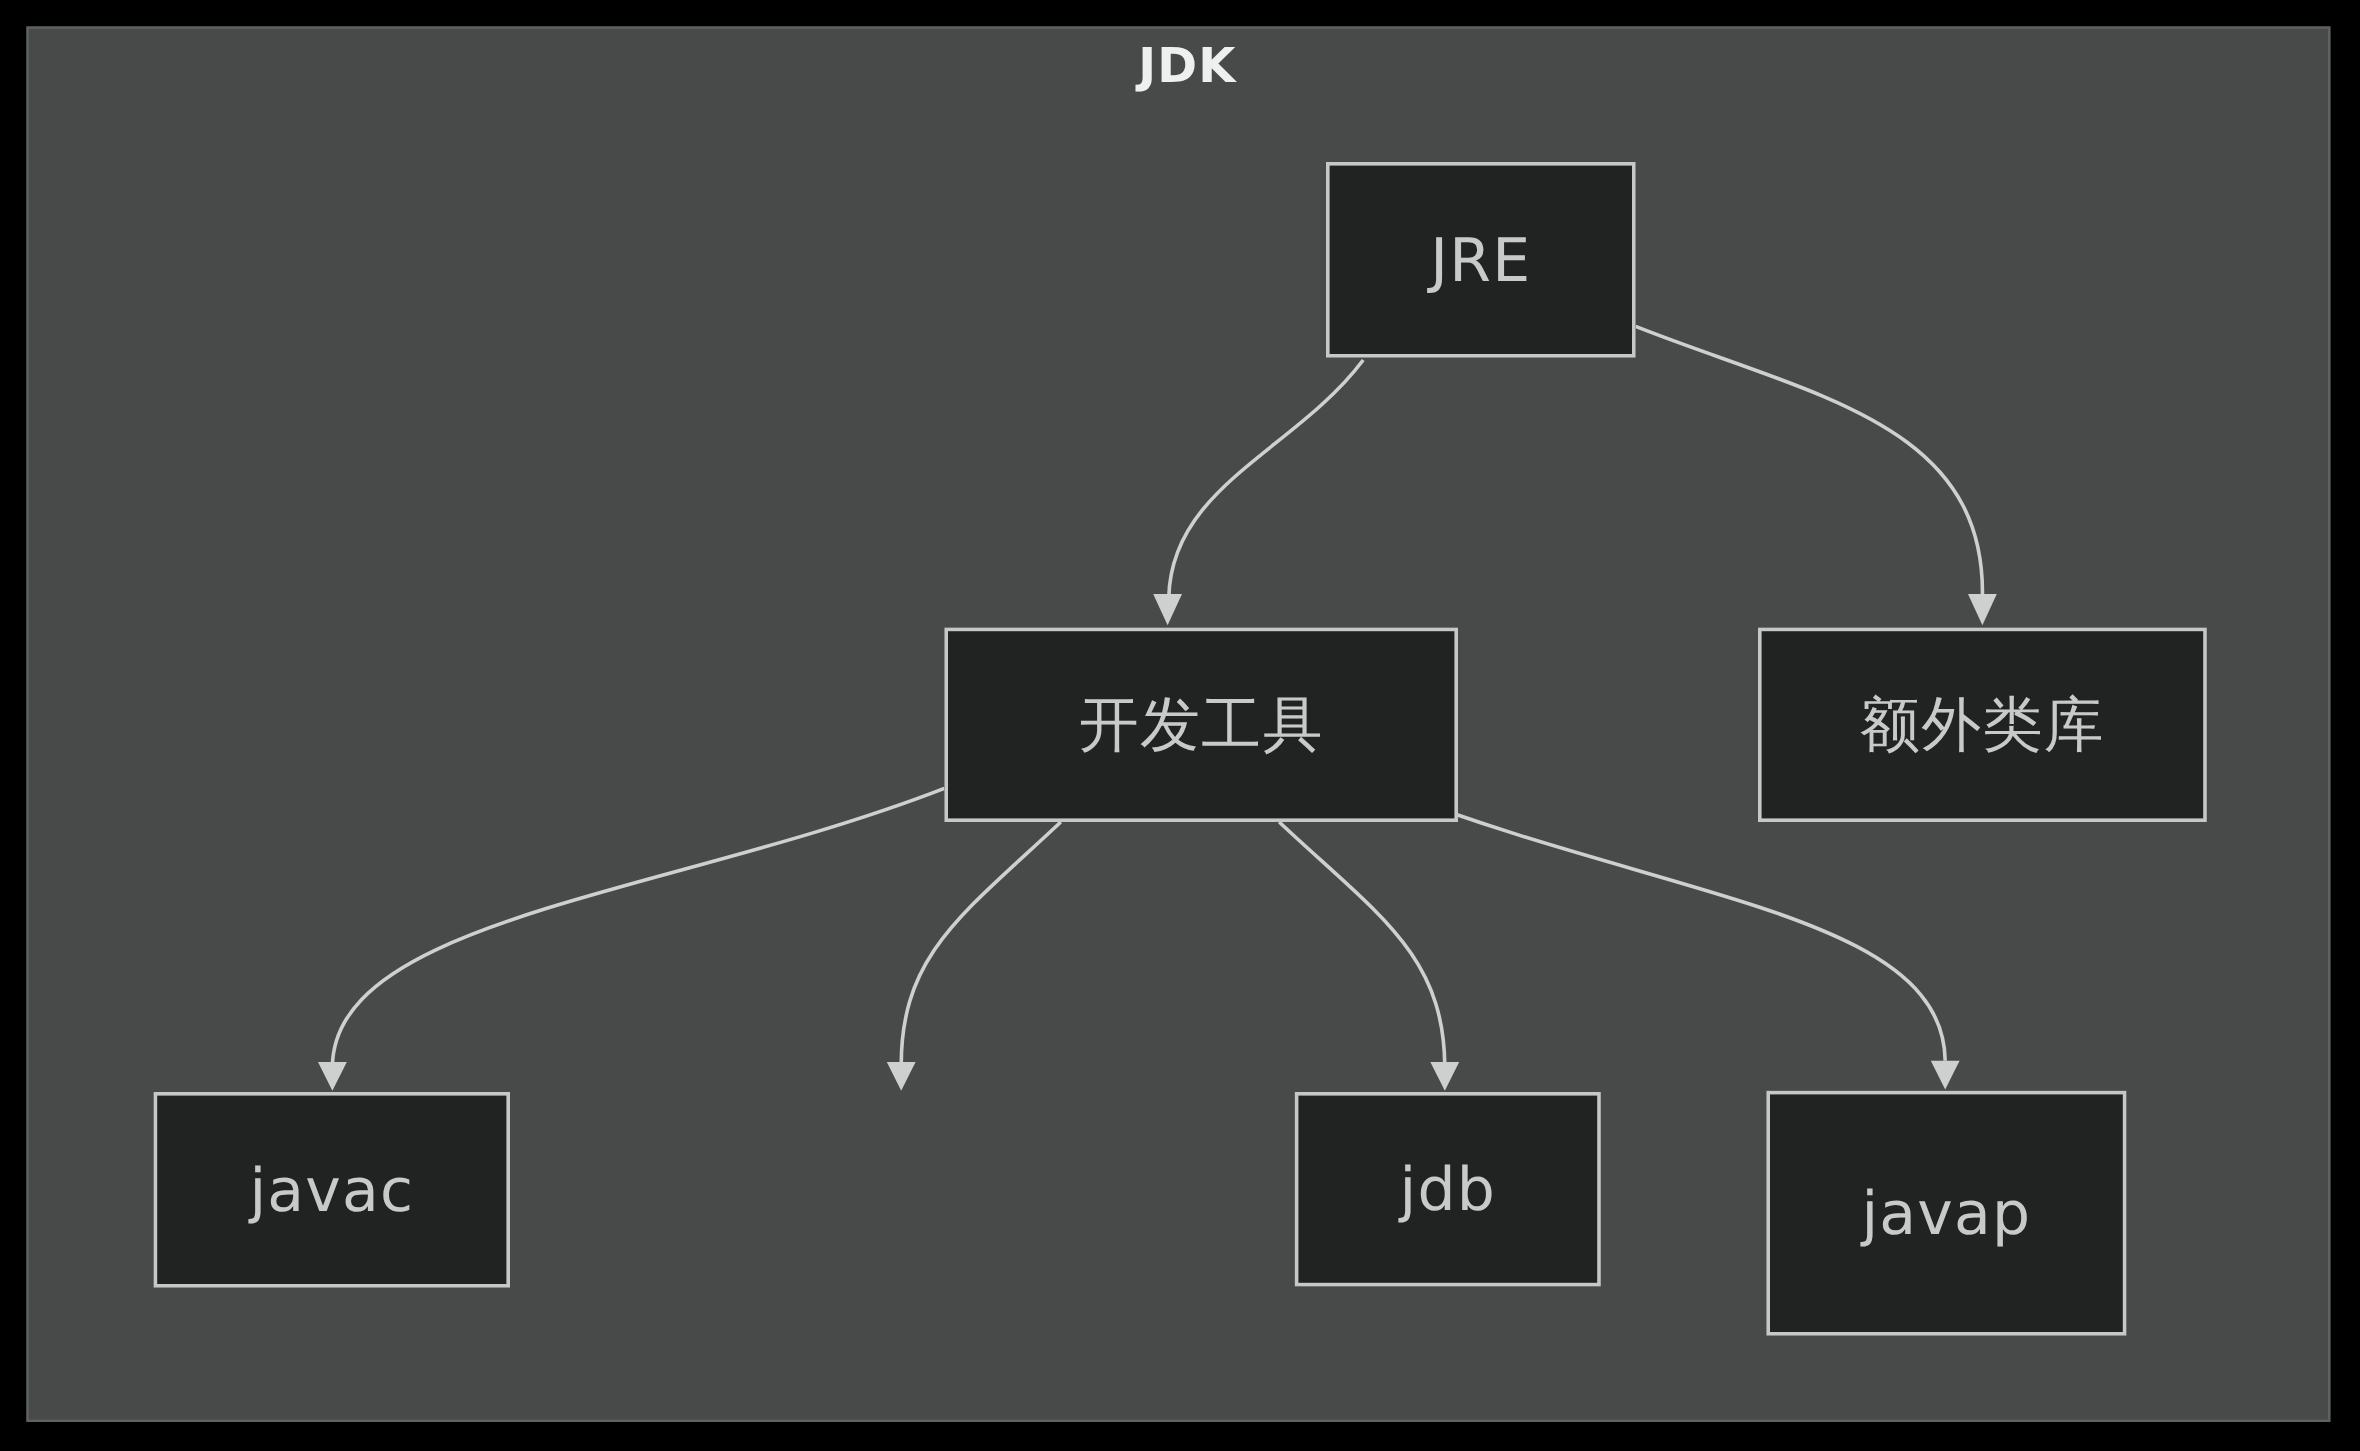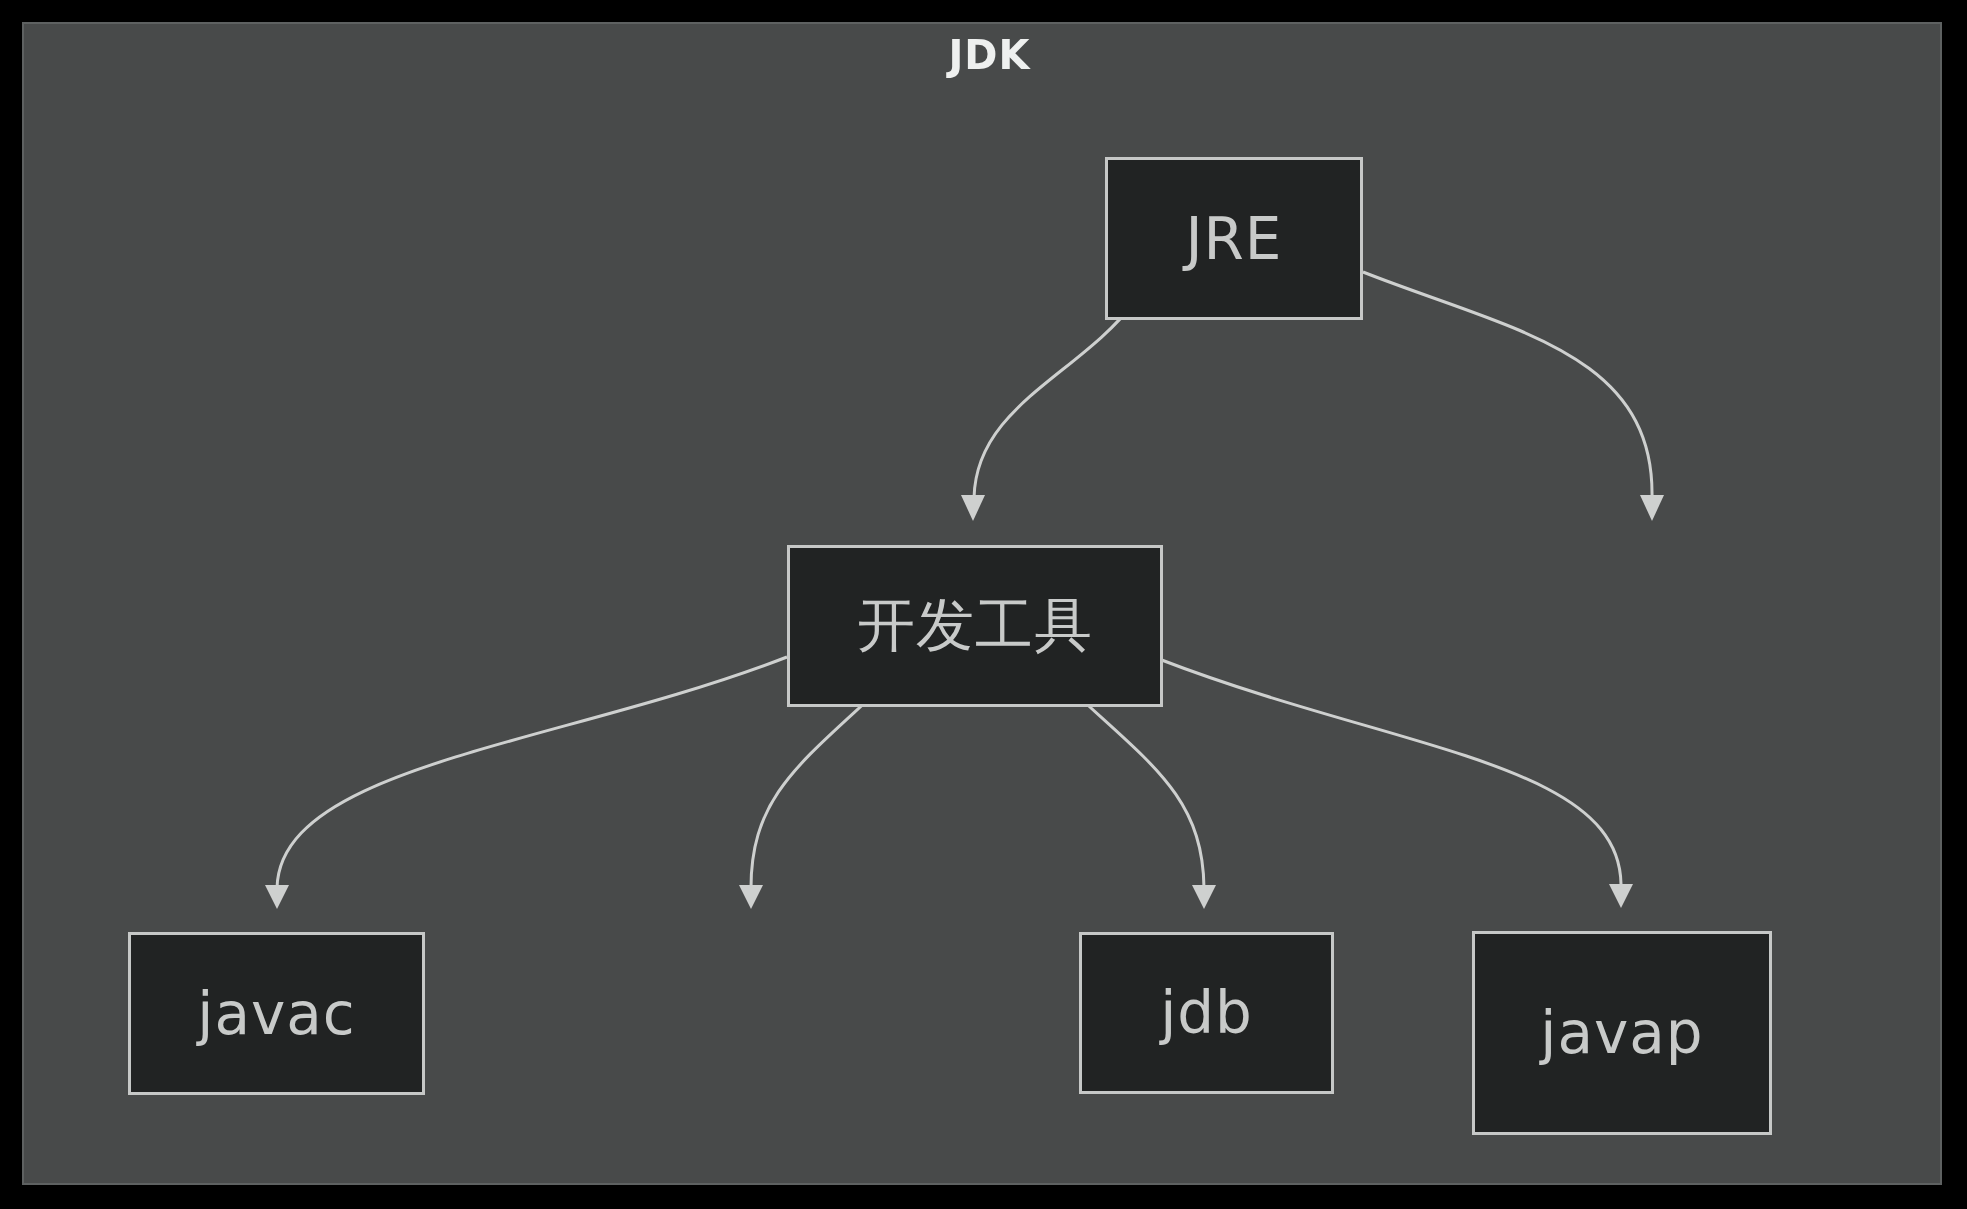--- a/index.html
+++ b/index.html
@@ -63,26 +63,25 @@
     stroke: none;
   }
   .node {
     position: absolute;
     background: var(--node-bg);
     border: 3px solid var(--node-border);
     color: var(--node-text);
     display: flex;
     align-items: center;
     justify-content: center;
-    font-size: 58px;
+    font-size: 50px;
     letter-spacing: 1px;
-    margin-top: 22px;
   }
   .node-jre        { left: 1105px; top: 135px; width: 258px; height: 163px; }
-  .node-dev-tools  { left: 787px;  top: 523px; width: 376px; height: 162px; }
+  .node-dev-tools  { left: 787px;  top: 523px; width: 428px; height: 162px; }
   .node-extra-libs { left: 1465px; top: 523px; width: 374px; height: 162px; }
   .node-javac      { left: 128px;  top: 910px; width: 297px; height: 163px; text-align: center; }
   .node-javadoc    { left: 574px;  top: 910px; width: 354px; height: 162px; }
   .node-jdb        { left: 1079px; top: 910px; width: 255px; height: 162px; }
   .node-javap      { left: 1472px; top: 909px; width: 300px; height: 204px; }
 </style>
 </head>
 <body>
 
 <div class="canvas">
@@ -112,20 +111,23 @@
   </svg>
 
   <div class="node node-jre">
     <span>JRE</span>
   </div>
 
   <div class="node node-dev-tools">
     <span>开发工具</span>
   </div>
 
+  <div class="node node-extra-libs">
+    <span>额外类库</span>
+  </div>
 
   <div class="node node-javac">
     <span>javac</span>
   </div>
 
 
   <div class="node node-jdb">
     <span>jdb</span>
   </div>
 

